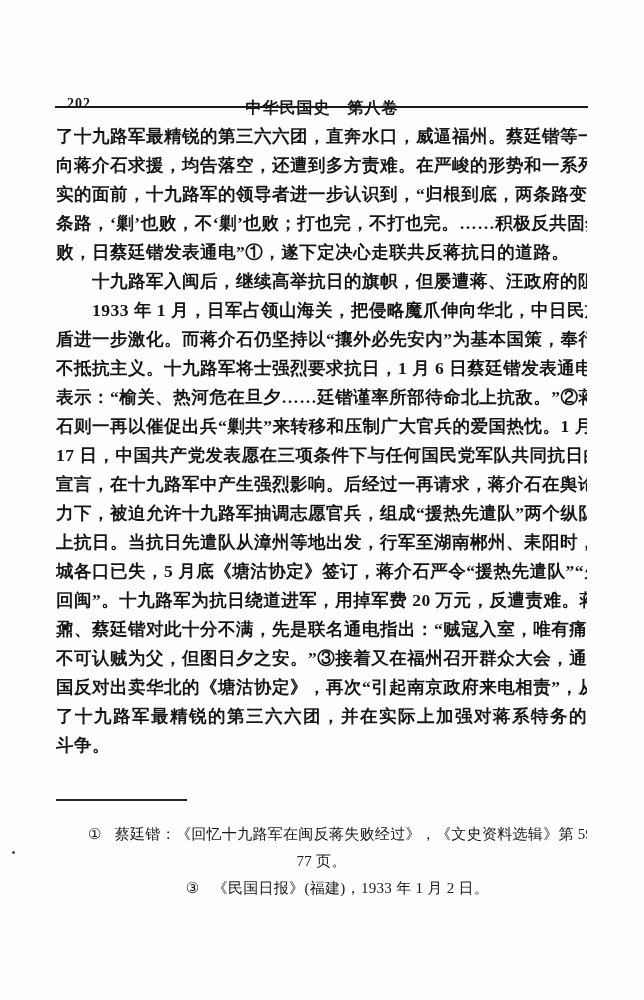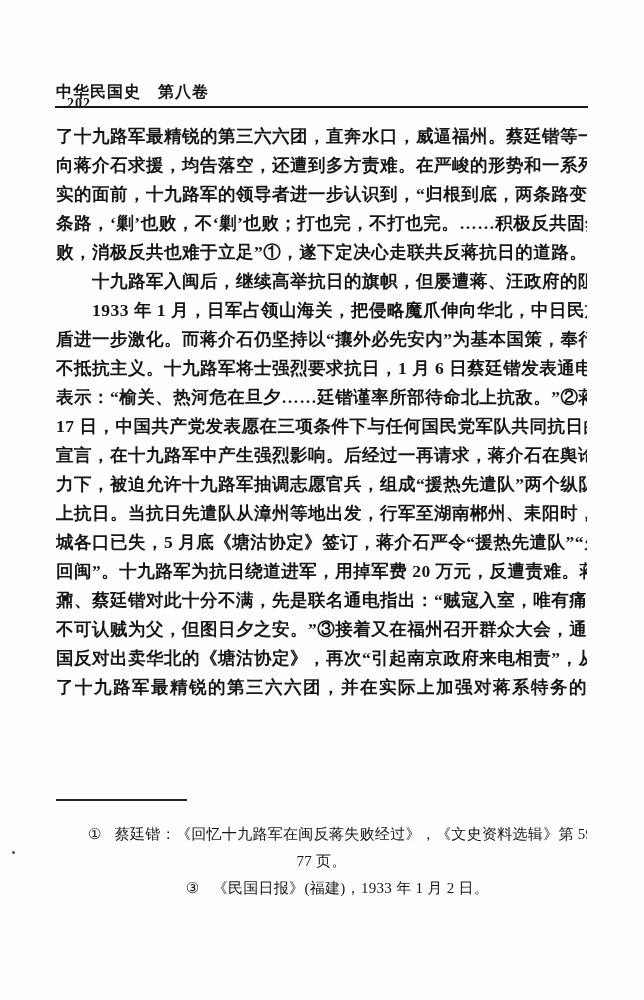--- a/index.html
+++ b/index.html
@@ -15,22 +15,22 @@
   
   .header {
     position: absolute;
     top: 82px; left: 56px; width: 532px; height: 22px;
   }
   .pagenum {
     position: absolute; left: 11px; top: 14px;
     font-size: 14px; letter-spacing: 1px; font-weight: 600;
   }
   .title {
-    display: block; text-align: left;
-    font-size: 16px; font-weight: bold; letter-spacing: 1px;
+    display: block; text-align: center;
+    font-size: 16px; font-weight: bold; letter-spacing: 1px; margin-top: 16px;
   }
   .header-rule {
     position: absolute; top: 106px; left: 55px; width: 533px;
     border-top: 2px solid #1b1b1b;
   }
   
   .bodytext {
     position: absolute; top: 122px; left: 56px; width: 531px;
     font-size: 17.5px; font-weight: 600; letter-spacing: 0.5px;
   }
@@ -69,36 +69,38 @@
     <span class="pagenum">202</span>
     <span class="title">中华民国史　第八卷</span>
   </div>
   <div class="header-rule"></div>
 
   <div class="bodytext">
     <div class="line">了十九路军最精锐的第三六六团，直奔水口，威逼福州。蔡廷锴等一再</div>
     <div class="line">向蒋介石求援，均告落空，还遭到多方责难。在严峻的形势和一系列事</div>
     <div class="line">实的面前，十九路军的领导者进一步认识到，“归根到底，两条路变成一</div>
     <div class="line">条路，‘剿’也败，不‘剿’也败；打也完，不打也完。……积极反共固然</div>
-    <div class="line end">败，消极反共也难于立足”①，遂下定决心走联共反蒋抗日的道路。</div>
+    <div class="line end">败，日蔡廷锴发表通电”①，遂下定决心走联共反蒋抗日的道路。</div>
     <div class="line indent">十九路军入闽后，继续高举抗日的旗帜，但屡遭蒋、汪政府的阻挠，</div>
     <div class="line indent">1933 年 1 月，日军占领山海关，把侵略魔爪伸向华北，中日民族矛</div>
     <div class="line">盾进一步激化。而蒋介石仍坚持以“攘外必先安内”为基本国策，奉行</div>
     <div class="line">不抵抗主义。十九路军将士强烈要求抗日，1 月 6 日蔡廷锴发表通电</div>
     <div class="line">表示：“榆关、热河危在旦夕……廷锴谨率所部待命北上抗敌。”②蒋介</div>
+    <div class="line">石则一再以催促出兵“剿共”来转移和压制广大官兵的爱国热忱。1 月</div>
     <div class="line">17 日，中国共产党发表愿在三项条件下与任何国民党军队共同抗日的</div>
     <div class="line">宣言，在十九路军中产生强烈影响。后经过一再请求，蒋介石在舆论压</div>
     <div class="line">力下，被迫允许十九路军抽调志愿官兵，组成“援热先遣队”两个纵队北</div>
     <div class="line">上抗日。当抗日先遣队从漳州等地出发，行军至湖南郴州、耒阳时，长</div>
     <div class="line">城各口已失，5 月底《塘沽协定》签订，蒋介石严令“援热先遣队”“火速</div>
     <div class="line">回闽”。十九路军为抗日绕道进军，用掉军费 20 万元，反遭责难。蒋光</div>
     <div class="line">鼐、蔡廷锴对此十分不满，先是联名通电指出：“贼寇入室，唯有痛击，乃</div>
     <div class="line">不可认贼为父，但图日夕之安。”③接着又在福州召开群众大会，通电全</div>
     <div class="line">国反对出卖华北的《塘沽协定》，再次“引起南京政府来电相责”，从而使</div>
     <div class="line">了十九路军最精锐的第三六六团，并在实际上加强对蒋系特务的</div>
+    <div class="line end">斗争。</div>
   </div>
 
   <div class="fn-rule"></div>
 
   <div class="footnotes">
     <div class="fn-line fn-first fn-fill">
       <span class="fn-marker">①</span><span class="fn-text">蔡廷锴：《回忆十九路军在闽反蒋失败经过》，《文史资料选辑》第 59 辑，第</span>
     </div>
     <div class="fn-line">
       <span class="fn-text">77 页。</span>

